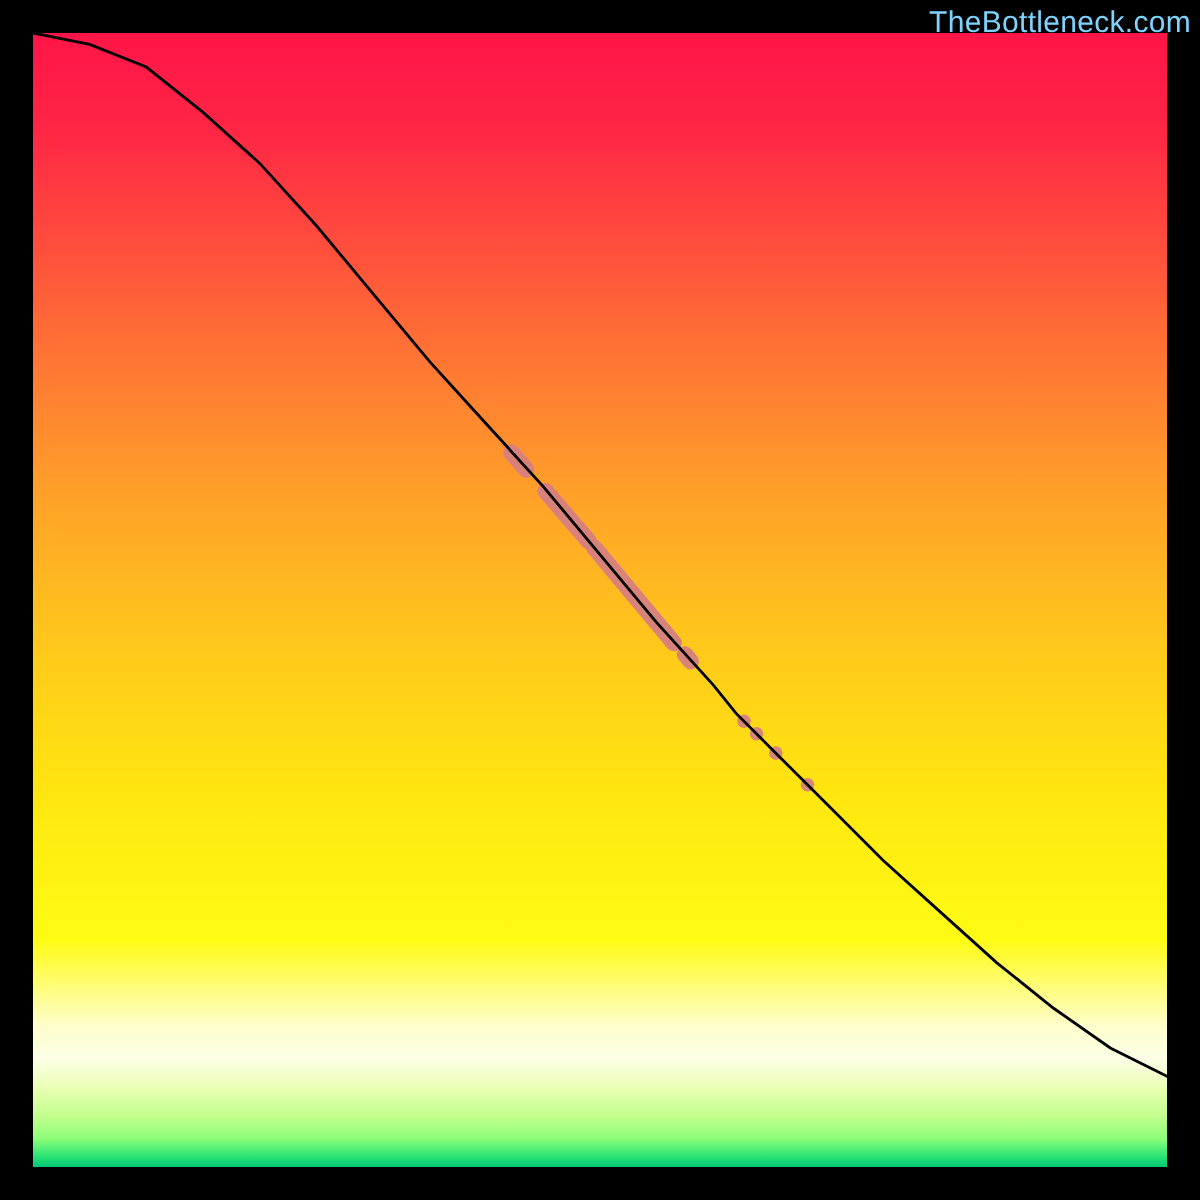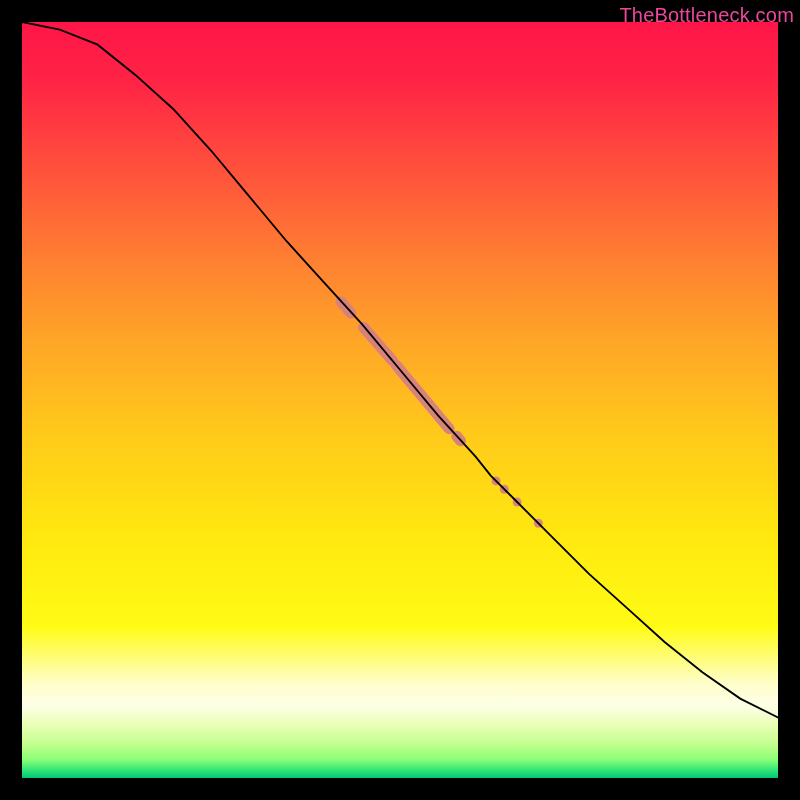--- a/index.html
+++ b/index.html
@@ -25,21 +25,21 @@
     overflow: hidden;
   }
   .gradient {
     position: absolute;
     inset: 0;
   }
   .watermark {
     position: absolute;
     top: 4px;
     right: 6px;
-    color: #ec4899;
+    color: #7dd3fc;
     font-size: 20px;
     font-weight: 400;
     letter-spacing: 0.2px;
     user-select: none;
   }
   svg.overlay {
     position: absolute;
     inset: 0;
     width: 100%;
     height: 100%;

